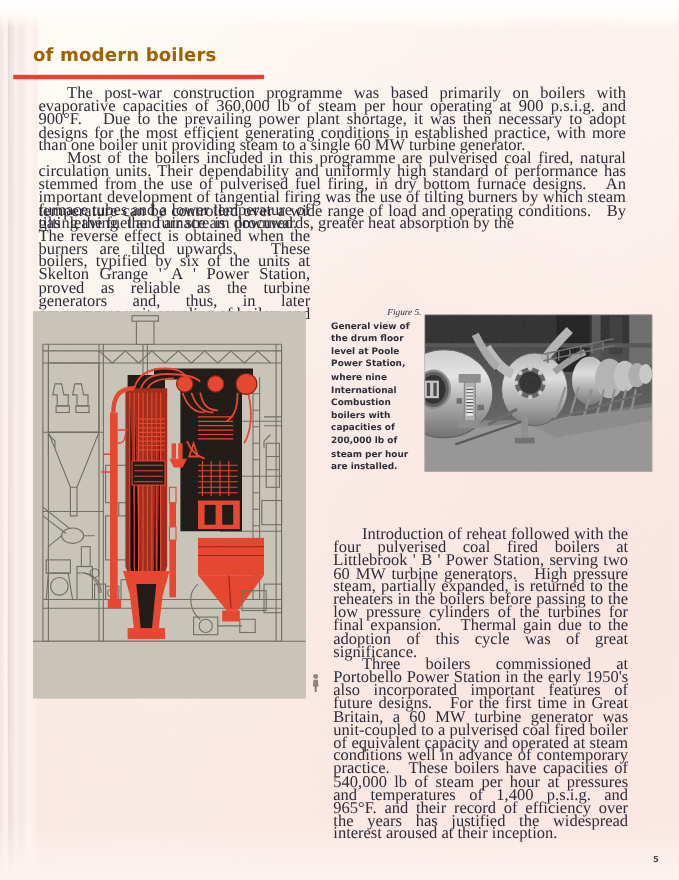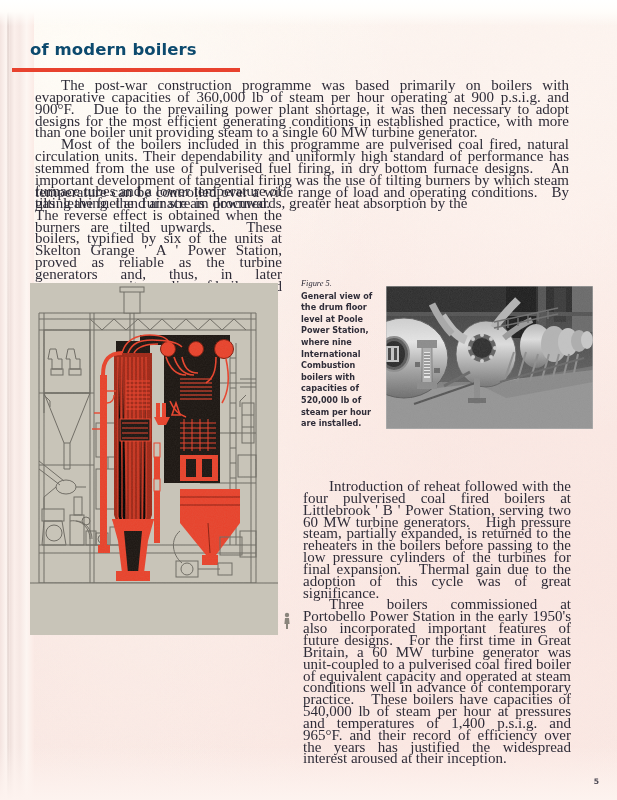--- a/index.html
+++ b/index.html
@@ -42,21 +42,21 @@
     background:linear-gradient(0deg,#fdf3ef 0%,rgba(251,234,229,0) 100%);
     pointer-events:none;
   }
 
   
   .header{position:absolute;left:30px;top:40px;width:460px;}
   .header h1{
     margin:0;
     font-family:"DejaVu Sans", sans-serif;
     font-weight:bold;font-size:16.5px;letter-spacing:.1px;
-    color:#0c4a6e;
+    color:#a16207;
   }
   .rule{
     position:absolute;left:12px;top:68px;width:228px;height:3.5px;
     background:#e8422e;
   }
 
   
   .col{
     position:absolute;
     color:#2e2c38;
@@ -73,21 +73,21 @@
   #bot-col{left:303px;top:481px;width:268px;}
 
   
   .caption{
     position:absolute;left:301px;top:278px;width:82px;
     font-family:"DejaVu Sans", sans-serif;
     font-weight:bold;font-size:8.1px;line-height:11.6px;
     color:#2f2d39;
   }
   .caption .fignum{
-    display:block;text-align:left;
+    display:block;text-align:right;
     font-family:"Liberation Serif", serif;
     font-weight:normal;font-style:italic;font-size:8.4px;
     margin-bottom:1px;color:#2f2d39;
   }
 
   
   .photo{
     position:absolute;left:386px;top:286px;width:207px;height:143px;
     overflow:hidden;background:#8e8d88;
     filter:grayscale(1) contrast(1.02) brightness(1.0);
@@ -151,21 +151,21 @@
   <p class="noind" style="text-indent:0">furnace tubes and a lower temperature of gas leaving the furnace is procured.&nbsp;&nbsp; The reverse effect is obtained when the burners are tilted upwards.&nbsp;&nbsp; These boilers, typified by six of the units at Skelton Grange ' A ' Power Station, proved as reliable as the turbine generators and, thus, in later programmes unit-coupling of boilers and turbines became standard practice.</p>
 </div>
 
 <div class="col" id="bot-col">
   <p>Introduction of reheat followed with the four pulverised coal fired boilers at Littlebrook ' B ' Power Station, serving two 60 MW turbine generators.&nbsp;&nbsp; High pressure steam, partially expanded, is returned to the reheaters in the boilers before passing to the low pressure cylinders of the turbines for final expansion.&nbsp;&nbsp; Thermal gain due to the adoption of this cycle was of great significance.</p>
   <p>Three boilers commissioned at Portobello Power Station in the early 1950's also incorporated important features of future designs.&nbsp;&nbsp; For the first time in Great Britain, a 60 MW turbine generator was unit-coupled to a pulverised coal fired boiler of equivalent capacity and operated at steam conditions well in advance of contemporary practice.&nbsp;&nbsp; These boilers have capacities of 540,000 lb of steam per hour at pressures and temperatures of 1,400 p.s.i.g. and 965°F. and their record of efficiency over the years has justified the widespread interest aroused at their inception.</p>
 </div>
 
 <div class="caption">
   <span class="fignum">Figure 5.</span>
-  <span>General view of the drum floor level at Poole Power Station, where nine International Combustion boilers with capacities of 520,000 lb of steam per hour are installed.</span>
+  <span>General view of the drum floor level at Poole Power Station, where nine International Combustion boilers with capacities of 200,000 lb of steam per hour are installed.</span>
 </div>
 
 <div class="photo">
 <svg width="207" height="143" viewBox="0 0 207 143">
   <defs>
     <linearGradient id="drum1" x1="0" y1="0" x2="0" y2="1">
       <stop offset="0" stop-color="#cfcdc8"></stop>
       <stop offset="0.3" stop-color="#e6e4df"></stop>
       <stop offset="0.62" stop-color="#a9a7a2"></stop>
       <stop offset="1" stop-color="#6e6c68"></stop>

